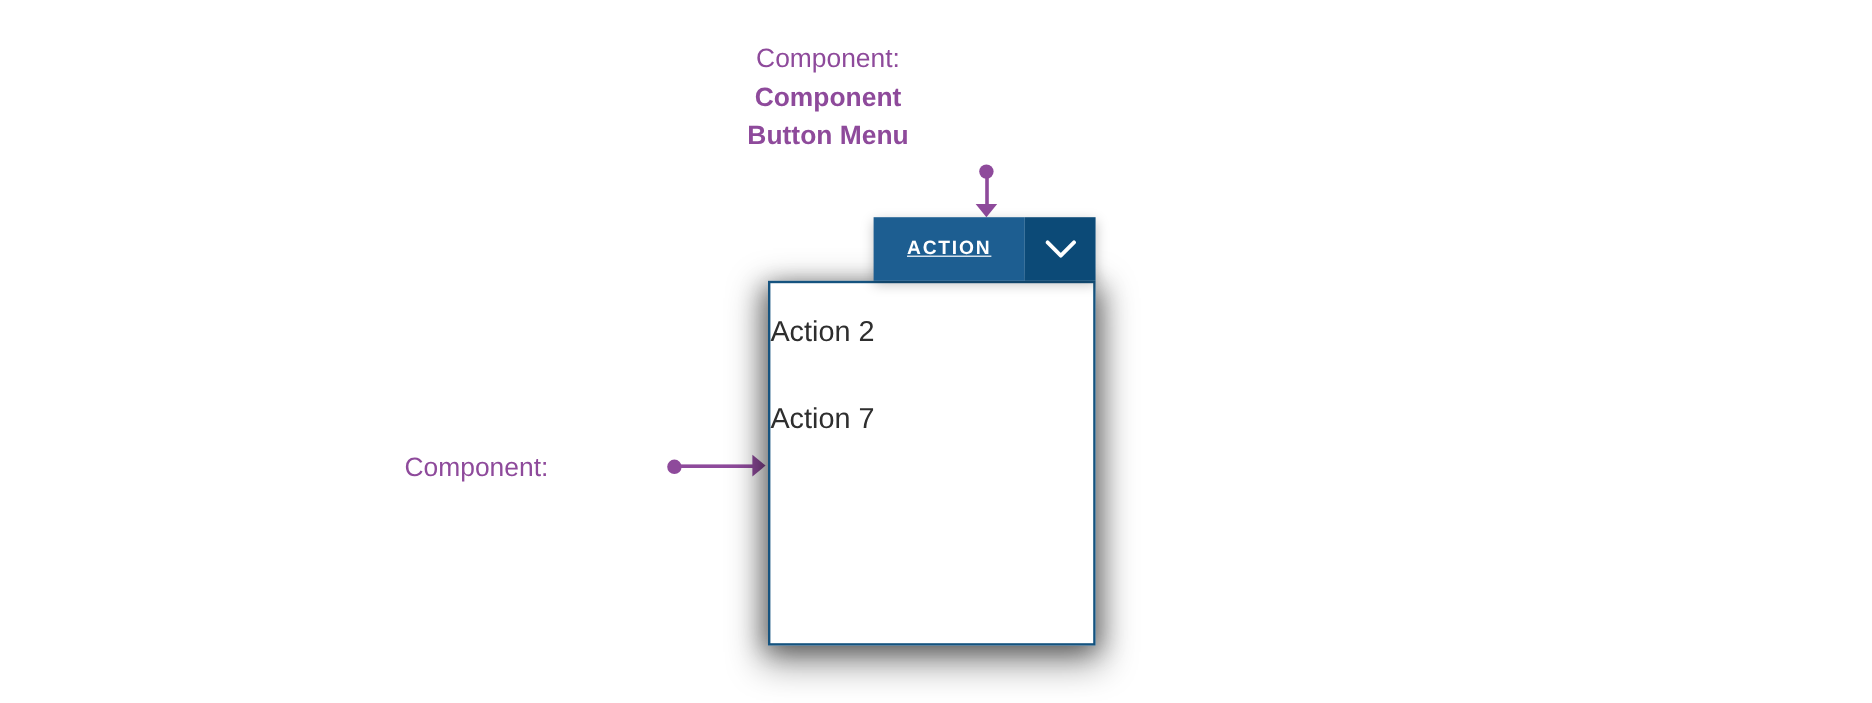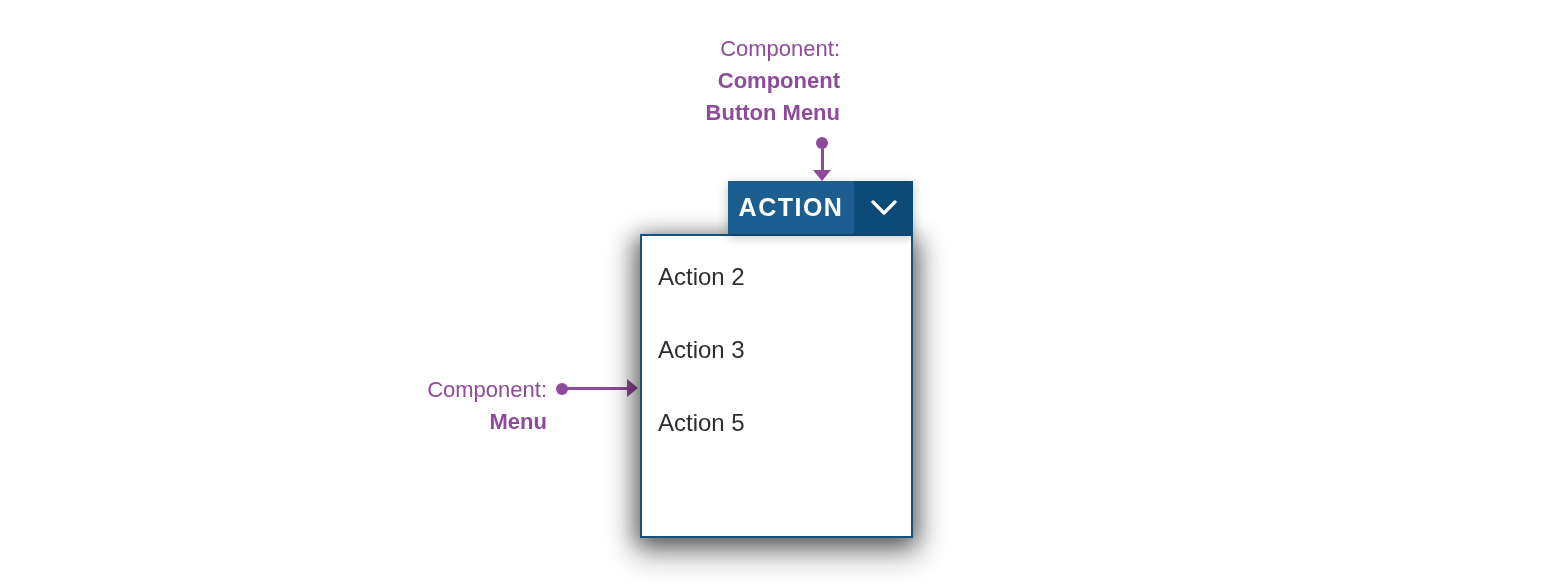--- a/index.html
+++ b/index.html
@@ -21,21 +21,21 @@
     width: 1560px; height: 586px;
     background: #ffffff;
   }
 
   
   .annotation {
     position: absolute;
     color: var(--annotation-purple);
     font-size: 22px;
     line-height: 32px;
-    text-align: right;
+    text-align: center;
   }
   .annotation .ann-prefix { font-weight: 400; }
   .annotation .ann-name { font-weight: 700; }
   #top-annotation { left: 540px; top: 33px; width: 300px; }
   #left-annotation { left: 247px; top: 374px; width: 300px; }
 
   .conn-circle {
     position: absolute;
     width: 12px; height: 12px;
     border-radius: 50%;
@@ -72,25 +72,26 @@
     display: flex;
     z-index: 2;
     box-shadow: 0 3px 10px rgba(0,0,0,0.25);
   }
   .seg-action {
     width: 126px; height: 53px;
     background: var(--primary-blue);
     color: var(--button-text);
     border: none;
     font-family: inherit;
-    font-size: 25px;
+    font-size: 16px;
     font-weight: 700;
     letter-spacing: 1.5px;
     display: flex; align-items: center; justify-content: center;
     cursor: pointer;
+    text-decoration: underline;
   }
   .seg-toggle {
     width: 59px; height: 53px;
     background: var(--dark-blue);
     border: none;
     display: flex; align-items: center; justify-content: center;
     cursor: pointer;
   }
   .seg-toggle svg { display: block; }
 
@@ -101,21 +102,20 @@
     width: 273px; height: 304px;
     background: #ffffff;
     border: 2px solid var(--menu-border-blue);
     z-index: 1;
     padding-top: 4px;
     box-shadow: 0 10px 28px 6px rgba(0,0,0,0.40), -6px 4px 18px rgba(0,0,0,0.25), 6px 4px 18px rgba(0,0,0,0.25);
   }
   .menu-item {
     height: 73px;
     line-height: 73px;
-    padding-left: 16px;
     font-size: 24px;
     color: var(--menu-text);
     cursor: pointer;
   }
 </style>
 </head>
 <body>
 
 <div class="canvas">
 
@@ -123,34 +123,32 @@
     <div class="ann-prefix">Component:</div>
     <div class="ann-name">Component</div>
     <div class="ann-name">Button Menu</div>
   </div>
   <div class="conn-circle" id="top-conn-circle"></div>
   <div class="conn-line" id="top-conn-line"></div>
   <div class="conn-head" id="top-conn-head"></div>
 
   <div class="annotation" id="left-annotation">
     <div class="ann-prefix">Component:</div>
-    <div class="ann-name">Menu</div>
   </div>
   <div class="conn-circle" id="left-conn-circle"></div>
   <div class="conn-line" id="left-conn-line"></div>
   <div class="conn-head" id="left-conn-head"></div>
 
   <div class="button-group">
     <button class="seg-action">ACTION</button>
     <button class="seg-toggle">
       <svg width="26" height="16" viewBox="0 0 26 16" aria-hidden="true">
         <polyline points="2,2 13,13 24,2" fill="none" stroke="#ffffff" stroke-width="3.2" stroke-linecap="round" stroke-linejoin="round"></polyline>
       </svg>
     </button>
   </div>
 
   <div class="dropdown-menu">
     <div class="menu-item">Action 2</div>
-    <div class="menu-item">Action 3</div>
-    <div class="menu-item">Action 5</div>
+    <div class="menu-item">Action 7</div>
   </div>
 
 </div>
 
 </body></html>

